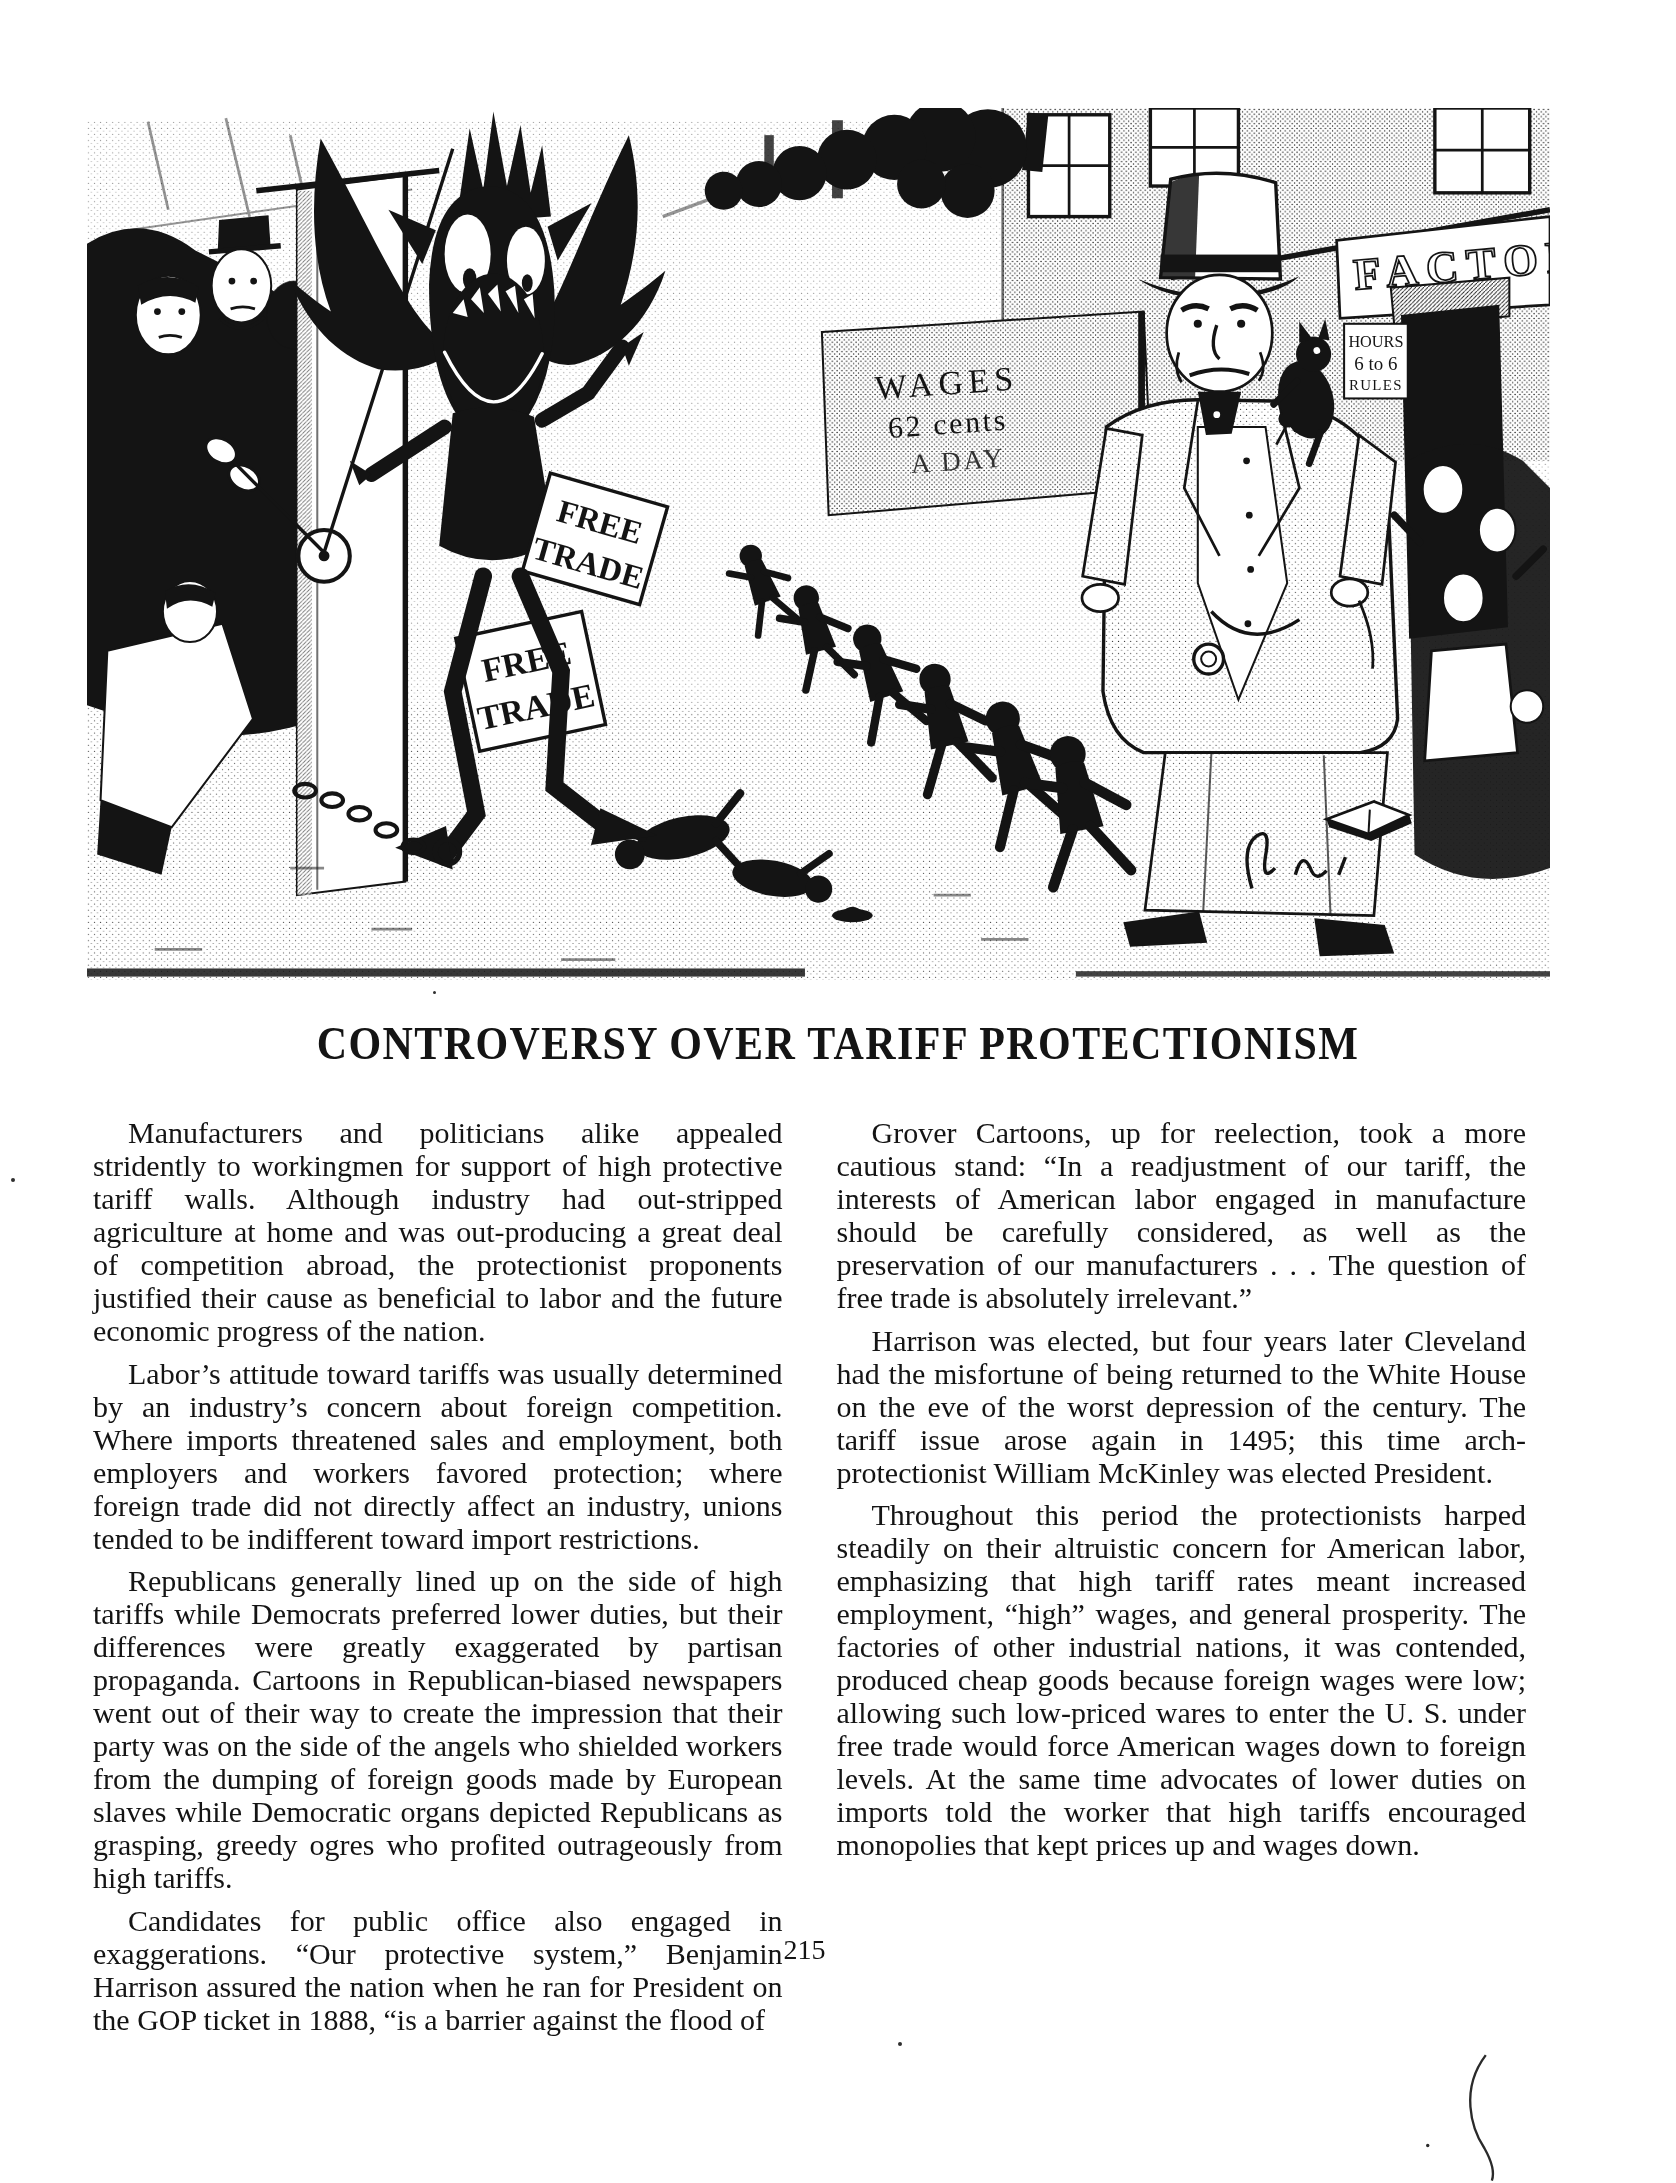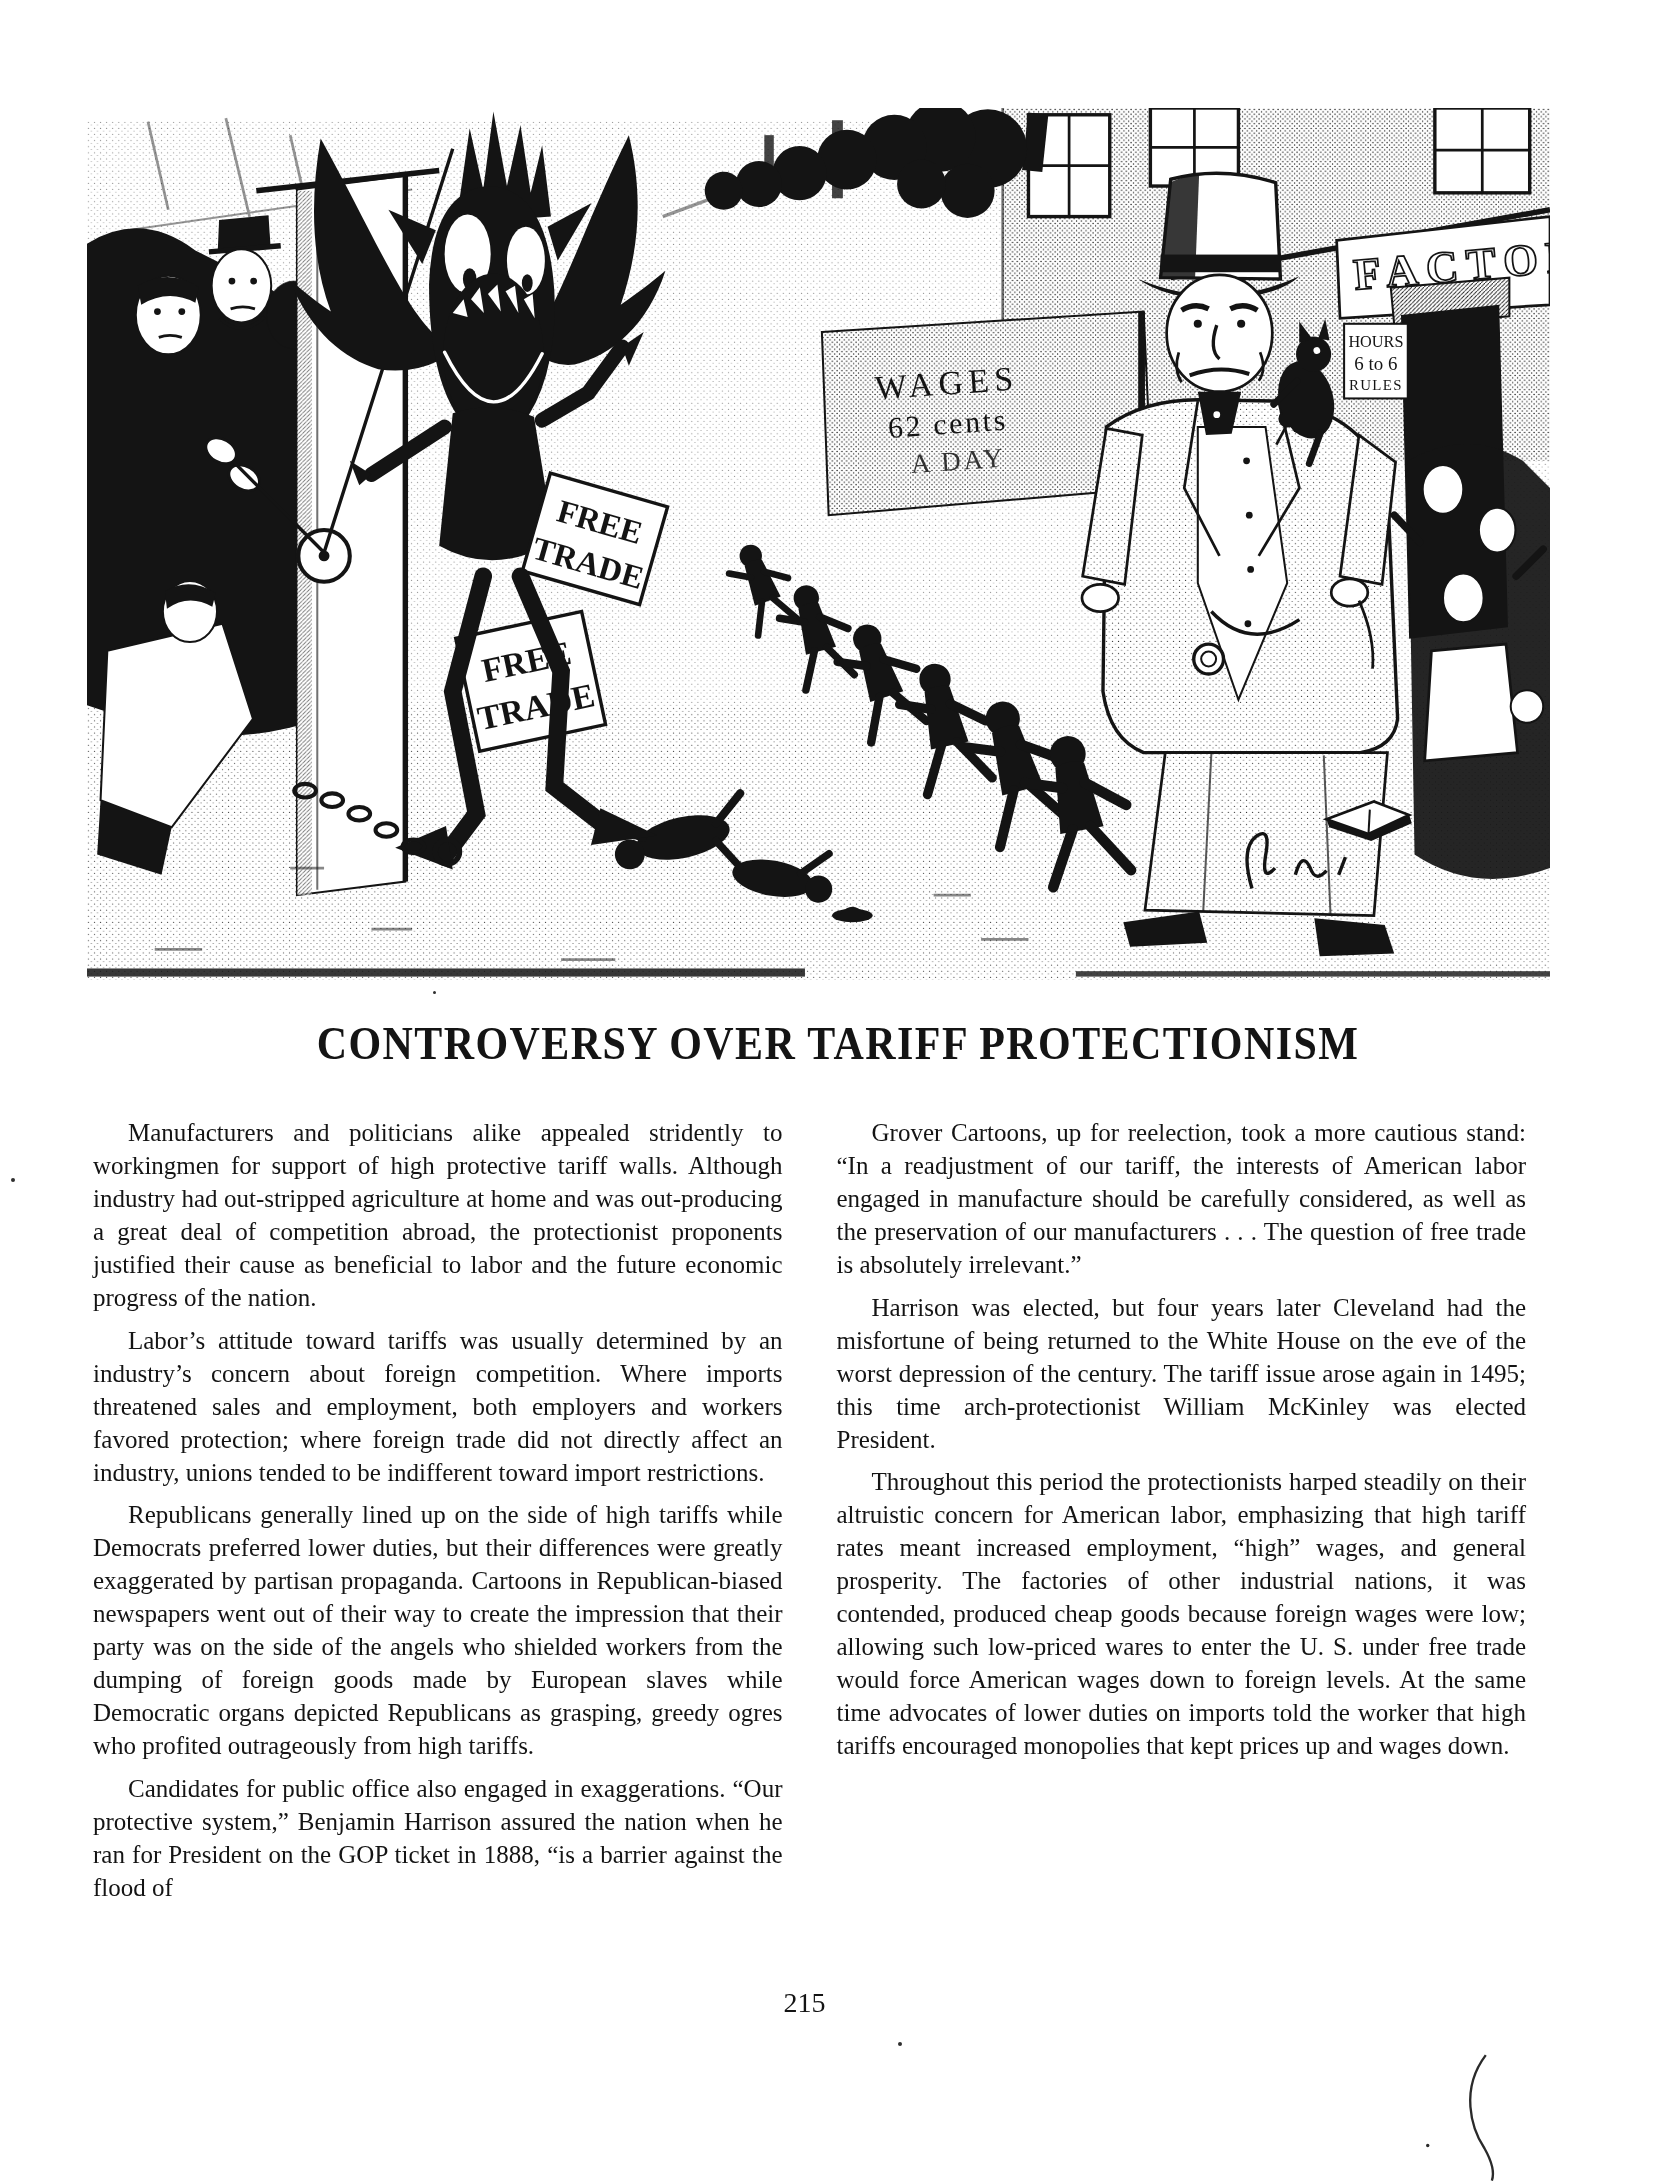--- a/index.html
+++ b/index.html
@@ -7,25 +7,25 @@
   .page{position:relative;width:1676px;height:2183px;background:#ffffff;overflow:hidden;}
 
   .cartoon{position:absolute;left:87px;top:108px;width:1463px;height:872px;margin:0;}
   .cartoon svg{display:block;width:100%;height:100%;}
 
   .title{position:absolute;left:0;right:0;top:1020px;margin:0;text-align:center;
          font-size:42px;font-weight:700;letter-spacing:1.4px;transform:scaleY(1.08);
          font-family:"Liberation Serif",serif;}
 
   .columns{position:absolute;left:93px;top:1116px;width:1433px;display:flex;gap:54px;}
-  .col{width:690px;text-align:justify;font-size:25px;line-height:33px;}
+  .col{width:690px;text-align:justify;font-size:30px;line-height:33px;}
   .col p{margin:0 0 9.5px 0;text-indent:35px;}
   .col p.no-indent{text-indent:0;}
 
-  .folio{position:absolute;top:1987px;left:747px;width:115px;text-align:center;font-size:28px;}
+  .folio{position:absolute;top:1934px;left:747px;width:115px;text-align:center;font-size:28px;}
 
   .pen-mark{position:absolute;left:1406px;top:2047px;width:142px;height:135px;}
   .speck{position:absolute;background:#2f2f2f;border-radius:50%;}
   .s1{left:898px;top:2042px;width:4px;height:4px;}
   .s2{left:433px;top:991px;width:3.4px;height:3.4px;}
   .s3{left:10.8px;top:1178px;width:4px;height:4px;}
 
   text{font-family:"Liberation Serif",serif;}
 </style>
 </head>

